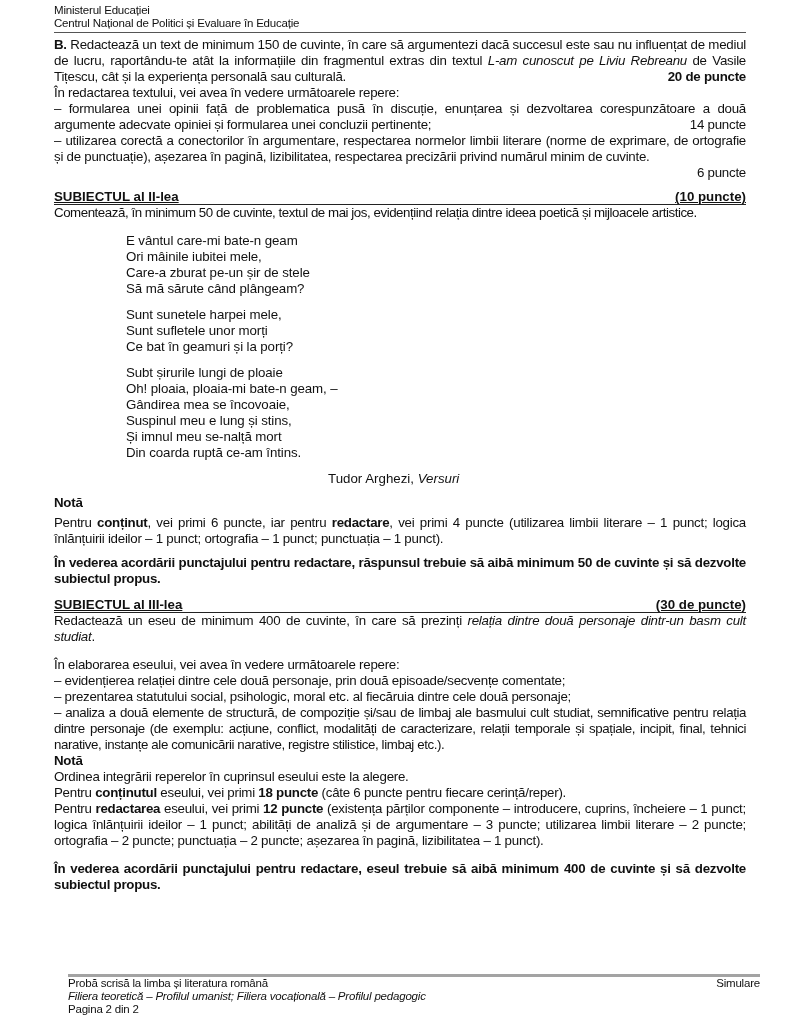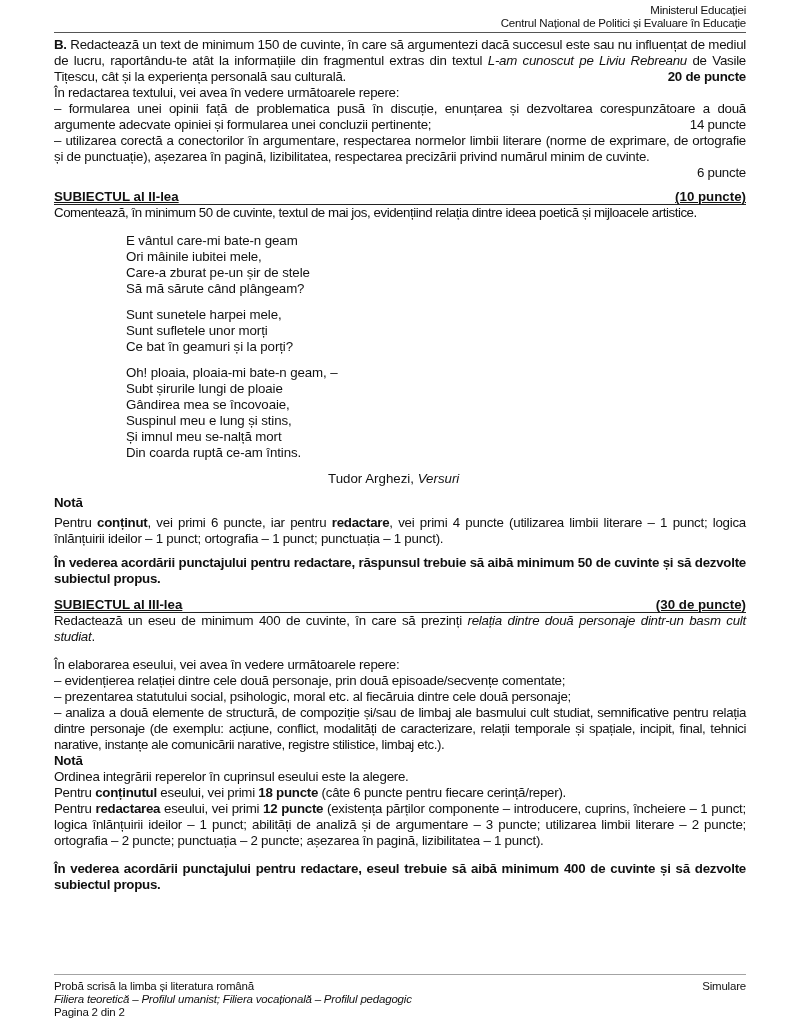--- a/index.html
+++ b/index.html
@@ -1,33 +1,33 @@
 <!DOCTYPE html>
 <html><head>
 <meta charset="utf-8">
 <style>
   html, body { margin: 0; padding: 0; background: #ffffff; }
   body { width: 791px; height: 1024px; position: relative; overflow: hidden; color: #111; font-family: "Liberation Sans", sans-serif; }
   .page { position: absolute; left: 54px; top: 0; width: 692px; }
-  .hdr { text-align: right; font-size: 11.5px; line-height: 13px; padding-top: 4px; letter-spacing: -0.2px; }
+  .hdr { text-align: left; font-size: 11.5px; line-height: 13px; padding-top: 4px; letter-spacing: -0.2px; }
   .hdr-rule { border-top: 1px solid #555; margin-top: 2px; }
   p { margin: 0; }
   .txt { font-size: 13.3px; line-height: 16px; text-align: justify; letter-spacing: -0.25px; }
   .bold { font-weight: bold; }
   .row { display: flex; justify-content: space-between; }
   .gap4 { margin-top: 4px; }
   .gap6 { margin-top: 0; }
   .gap8 { margin-top: 8px; }
   .gap12 { margin-top: 12px; }
   .right { text-align: right; }
   .subject { display: flex; justify-content: space-between; font-weight: bold; font-size: 13.3px; line-height: 15px; border-bottom: 1px solid #222; text-decoration: underline; }
   .poem { margin-left: 72px; font-size: 13.3px; line-height: 16px; letter-spacing: -0.1px; }
   .stanza + .stanza { margin-top: 10px; }
   .author { margin-left: 274px; margin-top: 10px; font-size: 13.3px; line-height: 16px; }
-  .footer { position: absolute; left: 54px; top: 974px; width: 692px; border-top: 1px solid #a3a3a3; padding-top: 5px; font-size: 11.5px; line-height: 13px; letter-spacing: -0.2px; }
+  .footer { position: absolute; left: 68px; top: 974px; width: 692px; border-top: 3px solid #a3a3a3; font-size: 11.5px; line-height: 13px; letter-spacing: -0.2px; }
   .center { text-align: left; }
   i { font-style: italic; }
 </style>
 </head>
 <body>
 
 <div class="page">
 
   <div class="hdr">
     <div>Ministerul Educației</div>
@@ -57,22 +57,22 @@
         <div>Ori mâinile iubitei mele,</div>
         <div>Care-a zburat pe-un șir de stele</div>
         <div>Să mă sărute când plângeam?</div>
       </div>
       <div class="stanza">
         <div>Sunt sunetele harpei mele,</div>
         <div>Sunt sufletele unor morți</div>
         <div>Ce bat în geamuri și la porți?</div>
       </div>
       <div class="stanza">
+        <div>Subt șirurile lungi de ploaie</div>
         <div>Oh! ploaia, ploaia-mi bate-n geam, –</div>
-        <div>Subt șirurile lungi de ploaie</div>
         <div>Gândirea mea se încovoaie,</div>
         <div>Suspinul meu e lung și stins,</div>
         <div>Și imnul meu se-nalță mort</div>
         <div>Din coarda ruptă ce-am întins.</div>
       </div>
     </div>
     <div class="author"><span>Tudor Arghezi, </span><i>Versuri</i></div>
 
     <p class="txt bold gap8">Notă</p>
     <p class="txt gap4"><span>Pentru </span><b>conținut</b><span>, vei primi 6 puncte, iar pentru </span><b>redactare</b><span>, vei primi 4 puncte (utilizarea limbii literare – 1 punct; logica înlănțuirii ideilor – 1 punct; ortografia – 1 punct; punctuația – 1 punct).</span></p>

